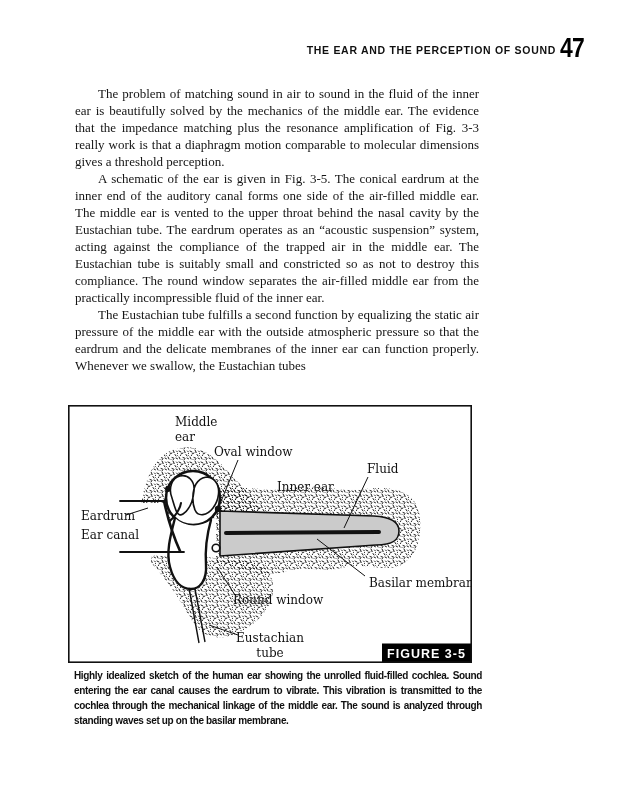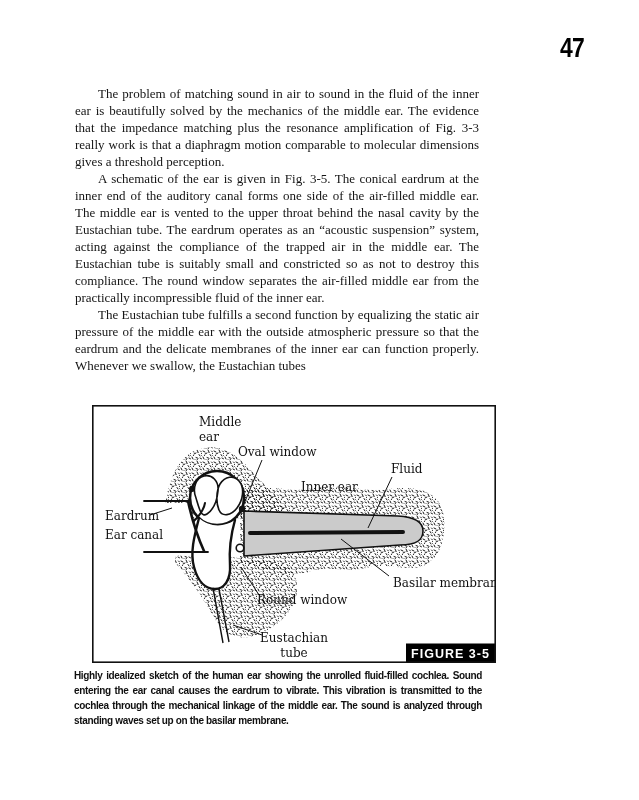--- a/index.html
+++ b/index.html
@@ -28,21 +28,21 @@
   }
   
   .body-text{
     position:absolute;top:85px;left:75px;width:404px;
     font-size:13px;line-height:17px;
     text-align:justify;
   }
   .body-text p{margin:0;text-indent:23px;}
   
   .figure-box{
-    position:absolute;top:405px;left:92px;width:404px;height:280px;
+    position:absolute;top:405px;left:68px;width:404px;height:280px;
   }
   .fig-label{
     font-family:"DejaVu Serif",serif;
     font-size:12px;fill:#111;
   }
   .badge-text{
     font-family:"Liberation Sans",sans-serif;
     font-weight:700;font-size:12.5px;letter-spacing:1px;fill:#fff;
   }
   
@@ -52,20 +52,21 @@
     font-weight:700;font-size:10px;line-height:15px;
     letter-spacing:-0.35px;
     text-align:justify;color:#101010;
   }
 </style>
 </head>
 <body>
 
 <div class="page">
 
+  <div class="running-title">THE EAR AND THE PERCEPTION OF SOUND</div>
 
   <div class="page-number">47</div>
 
   <div class="body-text">
     <p>The problem of matching sound in air to sound in the fluid of the inner ear is beautifully solved by the mechanics of the middle ear. The evidence that the impedance matching plus the resonance amplification of Fig. 3-3 really work is that a diaphragm motion comparable to molecular dimensions gives a threshold perception.</p>
     <p>A schematic of the ear is given in Fig. 3-5. The conical eardrum at the inner end of the auditory canal forms one side of the air-filled middle ear. The middle ear is vented to the upper throat behind the nasal cavity by the Eustachian tube. The eardrum operates as an “acoustic suspension” system, acting against the compliance of the trapped air in the middle ear. The Eustachian tube is suitably small and constricted so as not to destroy this compliance. The round window separates the air-filled middle ear from the practically incompressible fluid of the inner ear.</p>
     <p>The Eustachian tube fulfills a second function by equalizing the static air pressure of the middle ear with the outside atmospheric pressure so that the eardrum and the delicate membranes of the inner ear can function properly. Whenever we swallow, the Eustachian tubes</p>
   </div>
 
   <div class="figure-box">

